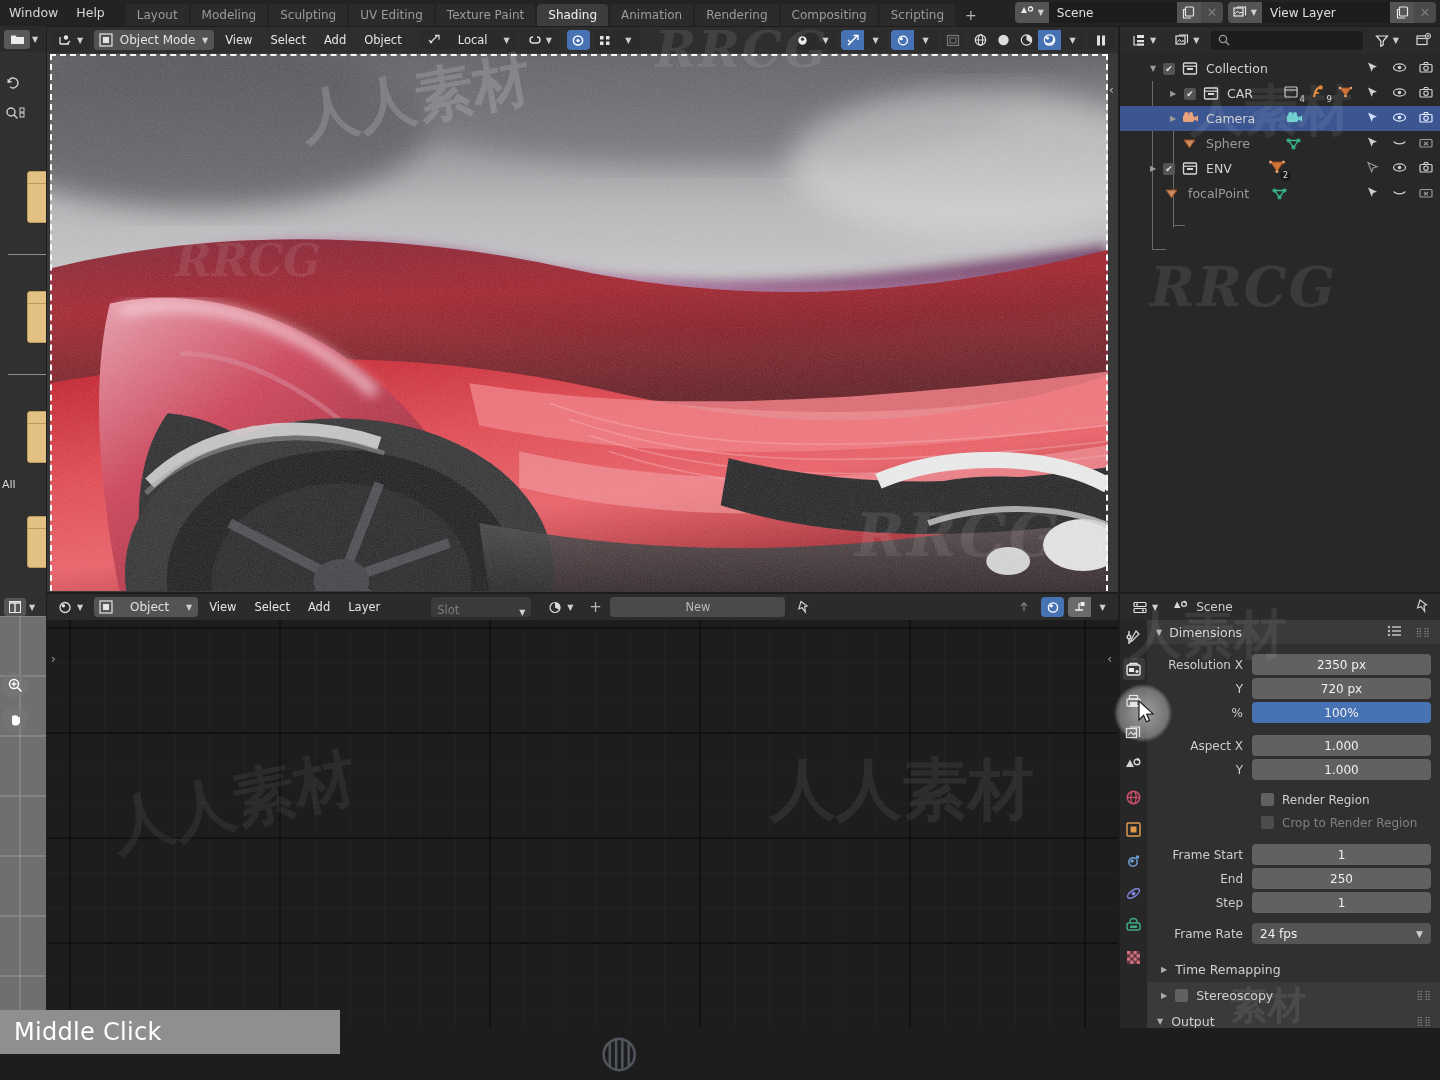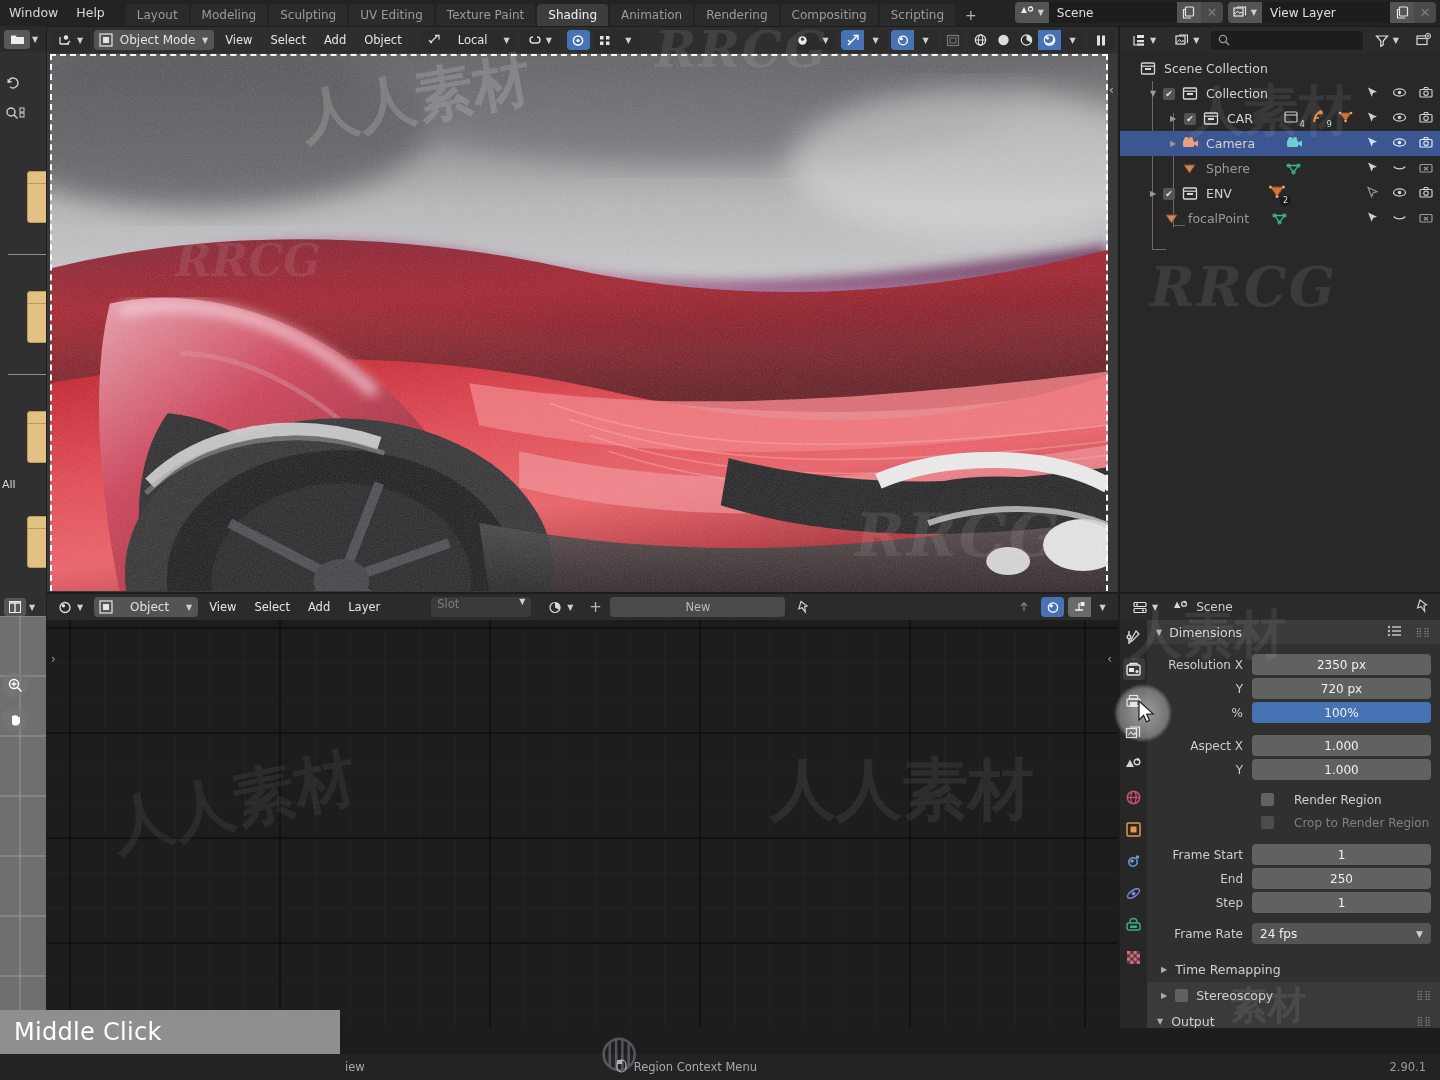--- a/index.html
+++ b/index.html
@@ -125,21 +125,21 @@
     position:absolute; bottom:-3px; right:-5px; background:#1a1a1a; color:#e0e0e0;
     font-size:8px; width:11px; height:11px; border-radius:50%;
     display:flex; align-items:center; justify-content:center;
   }
 
   
   .shader{ position:absolute; left:47px; top:594px; width:1071px; height:434px; background:#1d1d1d; }
   .sh-head{ height:26px; background:#2b2b2b; display:flex; align-items:center; gap:4px; padding:0 4px; }
   .sh-slot{
     height:20px; width:100px; background:#3a3a3a; border-radius:4px; color:#7d7d7d;
-    display:flex; align-items:flex-start; justify-content:space-between; padding:0 6px; font-size:11.5px;
+    display:flex; align-items:flex-end; justify-content:space-between; padding:0 6px; font-size:11.5px;
   }
   .sh-new{
     height:20px; width:175px; background:#4a4a4a; border-radius:4px; color:#b9b9b9;
     display:flex; align-items:center; justify-content:center; font-size:11.5px;
   }
   .sh-plus{ width:22px; height:20px; display:flex; align-items:center; justify-content:center; color:#b9b9b9; font-size:15px; }
   .sh-body{ position:absolute; top:26px; left:0; right:0; bottom:0; background:#1d1d1d; overflow:hidden; }
   .sh-grid{ position:absolute; inset:0; }
   .sh-arrow-l{ position:absolute; left:4px; top:32px; color:#9e9e9e; font-size:12px; }
   .sh-arrow-r{ position:absolute; right:6px; top:32px; color:#9e9e9e; font-size:12px; }
@@ -161,21 +161,21 @@
   .pr-title .grip{ margin-left:auto; color:#8a8a8a; letter-spacing:1px; font-size:9px; }
   .prow{ display:flex; align-items:center; height:23px; margin:1px 9px 1px 0; }
   .plabel{ width:105px; text-align:right; padding-right:9px; font-size:12px; color:#cdcdcd; }
   .pfield{
     flex:1; height:21px; background:#616161; border-radius:4px;
     display:flex; align-items:center; justify-content:center; font-size:12px; color:#f0f0f0;
   }
   .pfield.accent{ background:#4772b3; }
   .pfield.dropdown{ background:#545454; justify-content:flex-start; padding:0 8px; position:relative; }
   .pfield.dropdown .cv{ position:absolute; right:8px; font-size:9px; }
-  .pcheck{ display:flex; align-items:center; gap:20px; height:23px; padding-left:114px; font-size:12px; color:#cfcfcf; }
+  .pcheck{ display:flex; align-items:center; gap:8px; height:23px; padding-left:114px; font-size:12px; color:#cfcfcf; }
   .pcheck .box{ width:13px; height:13px; background:#616161; border-radius:2px; }
   .pcheck.dim{ color:#808080; }
   .pcheck.dim .box{ background:#4d4d4d; }
   .psub{
     display:flex; align-items:center; gap:8px; height:26px; padding-left:14px;
     font-size:12.5px; color:#d0d0d0;
   }
   .psub .tri{ font-size:8px; color:#adadad; }
   .psub .grip{ margin-left:auto; margin-right:8px; color:#8a8a8a; letter-spacing:1px; font-size:9px; }
   .psub.shade{ background:#3a3a3a; }
@@ -663,30 +663,20 @@
       </div>
     </div>
 
     <div class="ol-body">
 
       <div class="ol-tree" style="left:32px; top:28px; width:1px; height:168px;"></div>
       <div class="ol-tree" style="left:53px; top:60px; width:1px; height:115px;"></div>
       <div class="ol-tree" style="left:53px; top:172px; width:12px; height:1px;"></div>
       <div class="ol-tree" style="left:32px; top:196px; width:14px; height:1px;"></div>
 
-      <div class="ol-row" style="padding-left:16px">
-        <span class="ol-icon" style="left:20px">
-          <svg width="16" height="15" viewBox="0 0 16 15">
-              <rect x="1.5" y="2" width="13" height="11" rx="1" fill="none" stroke="#d8d8d8" stroke-width="1.3"></rect>
-              <path d="M1.5 5.2h13" stroke="#d8d8d8" stroke-width="1.2"></path>
-              <rect x="5" y="7" width="6" height="2" fill="#d8d8d8"></rect>
-            </svg>
-        </span>
-        <span class="ol-name" style="left:44px">Scene Collection</span>
-      </div>
 
       <div class="ol-row">
         <span class="disc" style="left:26px">▼</span>
         <span class="cb" style="left:43px">✔</span>
         <span class="ol-icon" style="left:62px">
           <svg width="16" height="15" viewBox="0 0 16 15">
               <rect x="1.5" y="2" width="13" height="11" rx="1" fill="none" stroke="#d8d8d8" stroke-width="1.3"></rect>
               <path d="M1.5 5.2h13" stroke="#d8d8d8" stroke-width="1.2"></path>
               <rect x="5" y="7" width="6" height="2" fill="#d8d8d8"></rect>
             </svg>
@@ -1270,36 +1260,20 @@
         <span class="grip">⣿⣿</span>
       </div>
       <div class="psub shade" style="padding-left:10px">
         <span class="tri">▼</span>
         <span>Output</span>
         <span class="grip">⣿⣿</span>
       </div>
     </div>
   </div>
 
-  <div class="statusbar">
-    <div class="sb-keys">
-      <span>iew</span>
-      <span style="margin-left:245px;display:flex;align-items:center;gap:7px">
-        <span>
-          <svg width="11" height="14" viewBox="0 0 11 14">
-              <rect x="1" y="1" width="9" height="12" rx="4.5" fill="none" stroke="#b0b0b0" stroke-width="1.2"></rect>
-              <path d="M5.5 1v4" stroke="#b0b0b0" stroke-width="1.2"></path>
-              <path d="M1 1h4.5v4H1z" fill="#b0b0b0"></path>
-            </svg>
-        </span>
-        <span>Region Context Menu</span>
-      </span>
-    </div>
-    <span class="sb-ver">2.90.1</span>
-  </div>
 
   <div class="bigtip">Middle Click</div>
 
   <div class="hilite" style="left:1114px; top:684px"></div>
   <div class="cursor" style="left:1138px; top:700px">
     <svg width="18" height="26" viewBox="0 0 18 26">
         <path d="M1 1l0 19 4.6-4.6 2.8 6.4 3.1-1.4-2.8-6.2 6.4-0.3z" fill="#ffffff" stroke="#1a1a1a" stroke-width="1.2"></path>
       </svg>
   </div>
 

